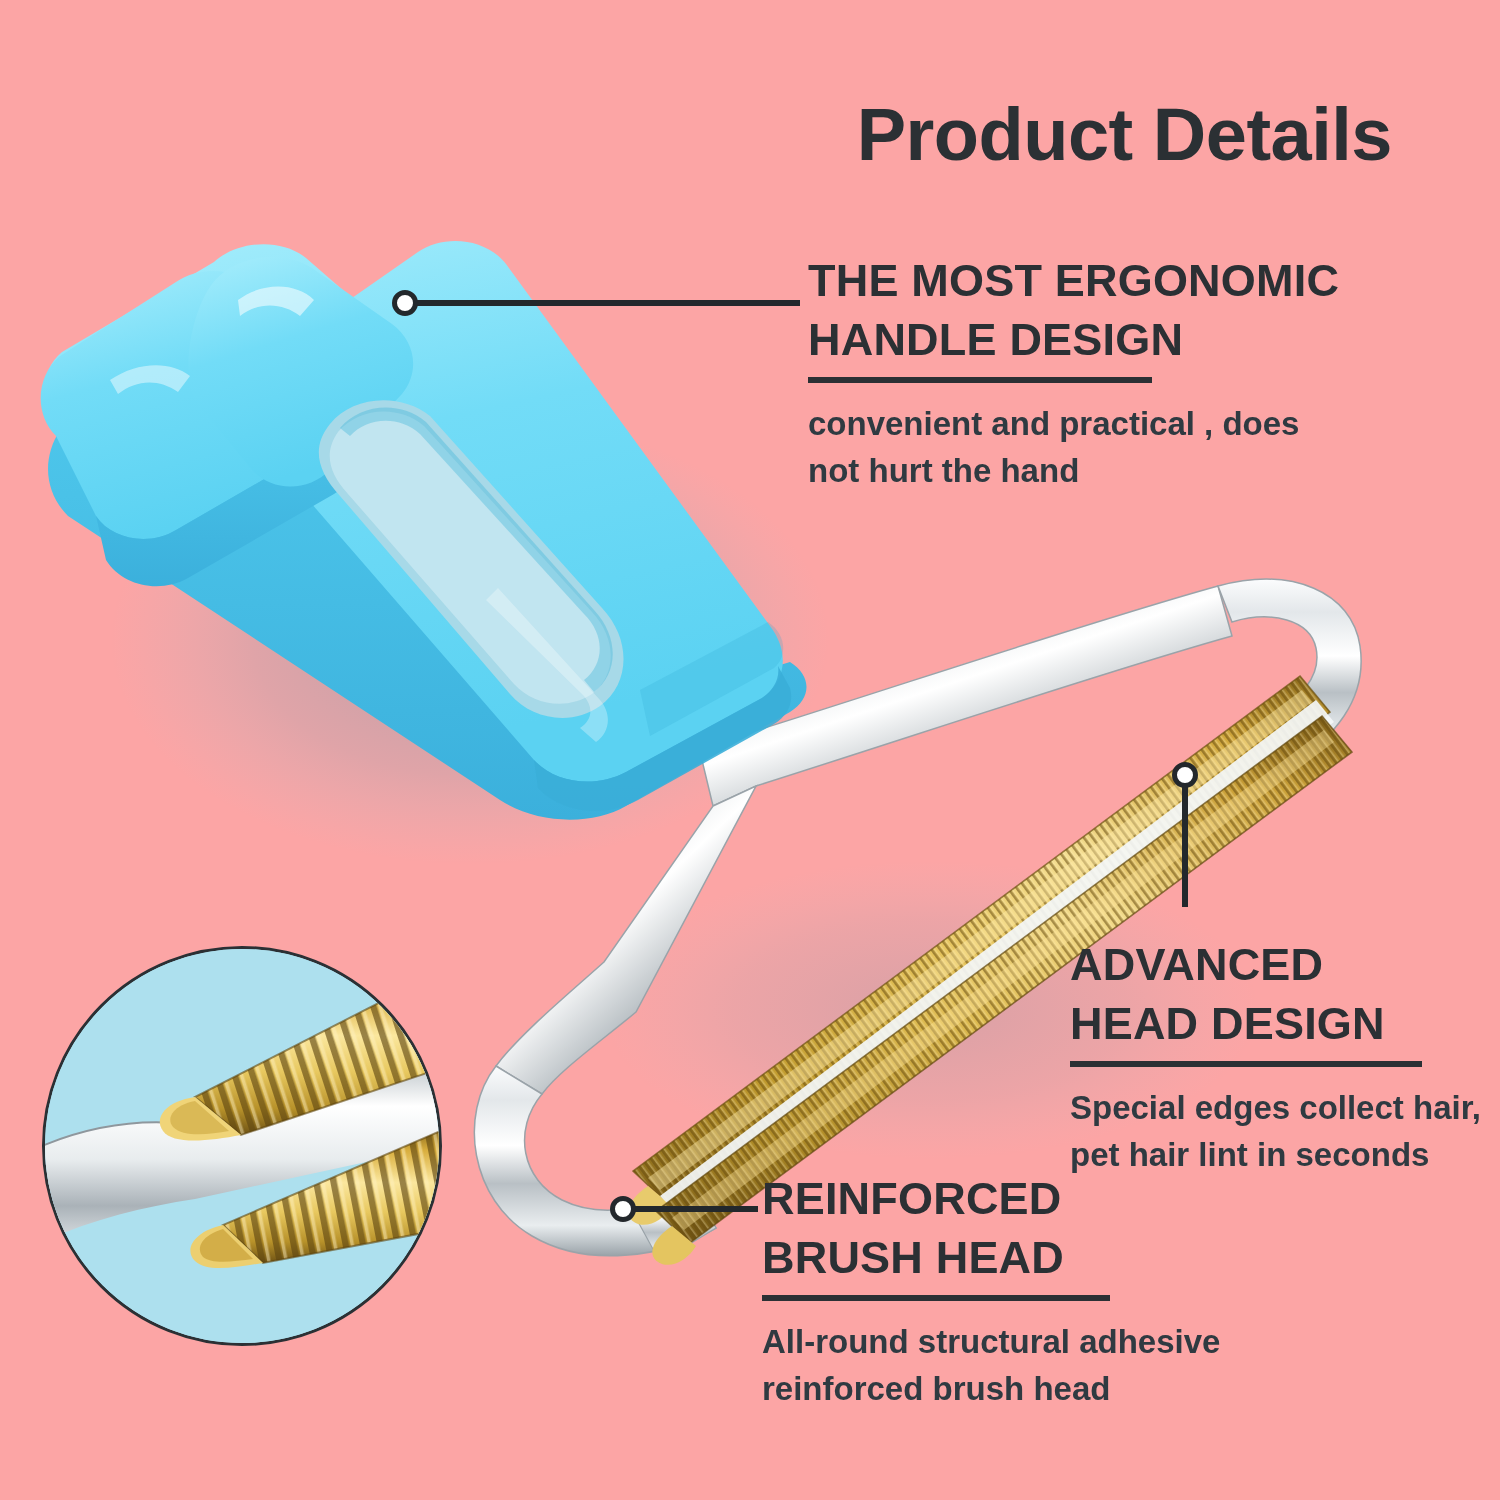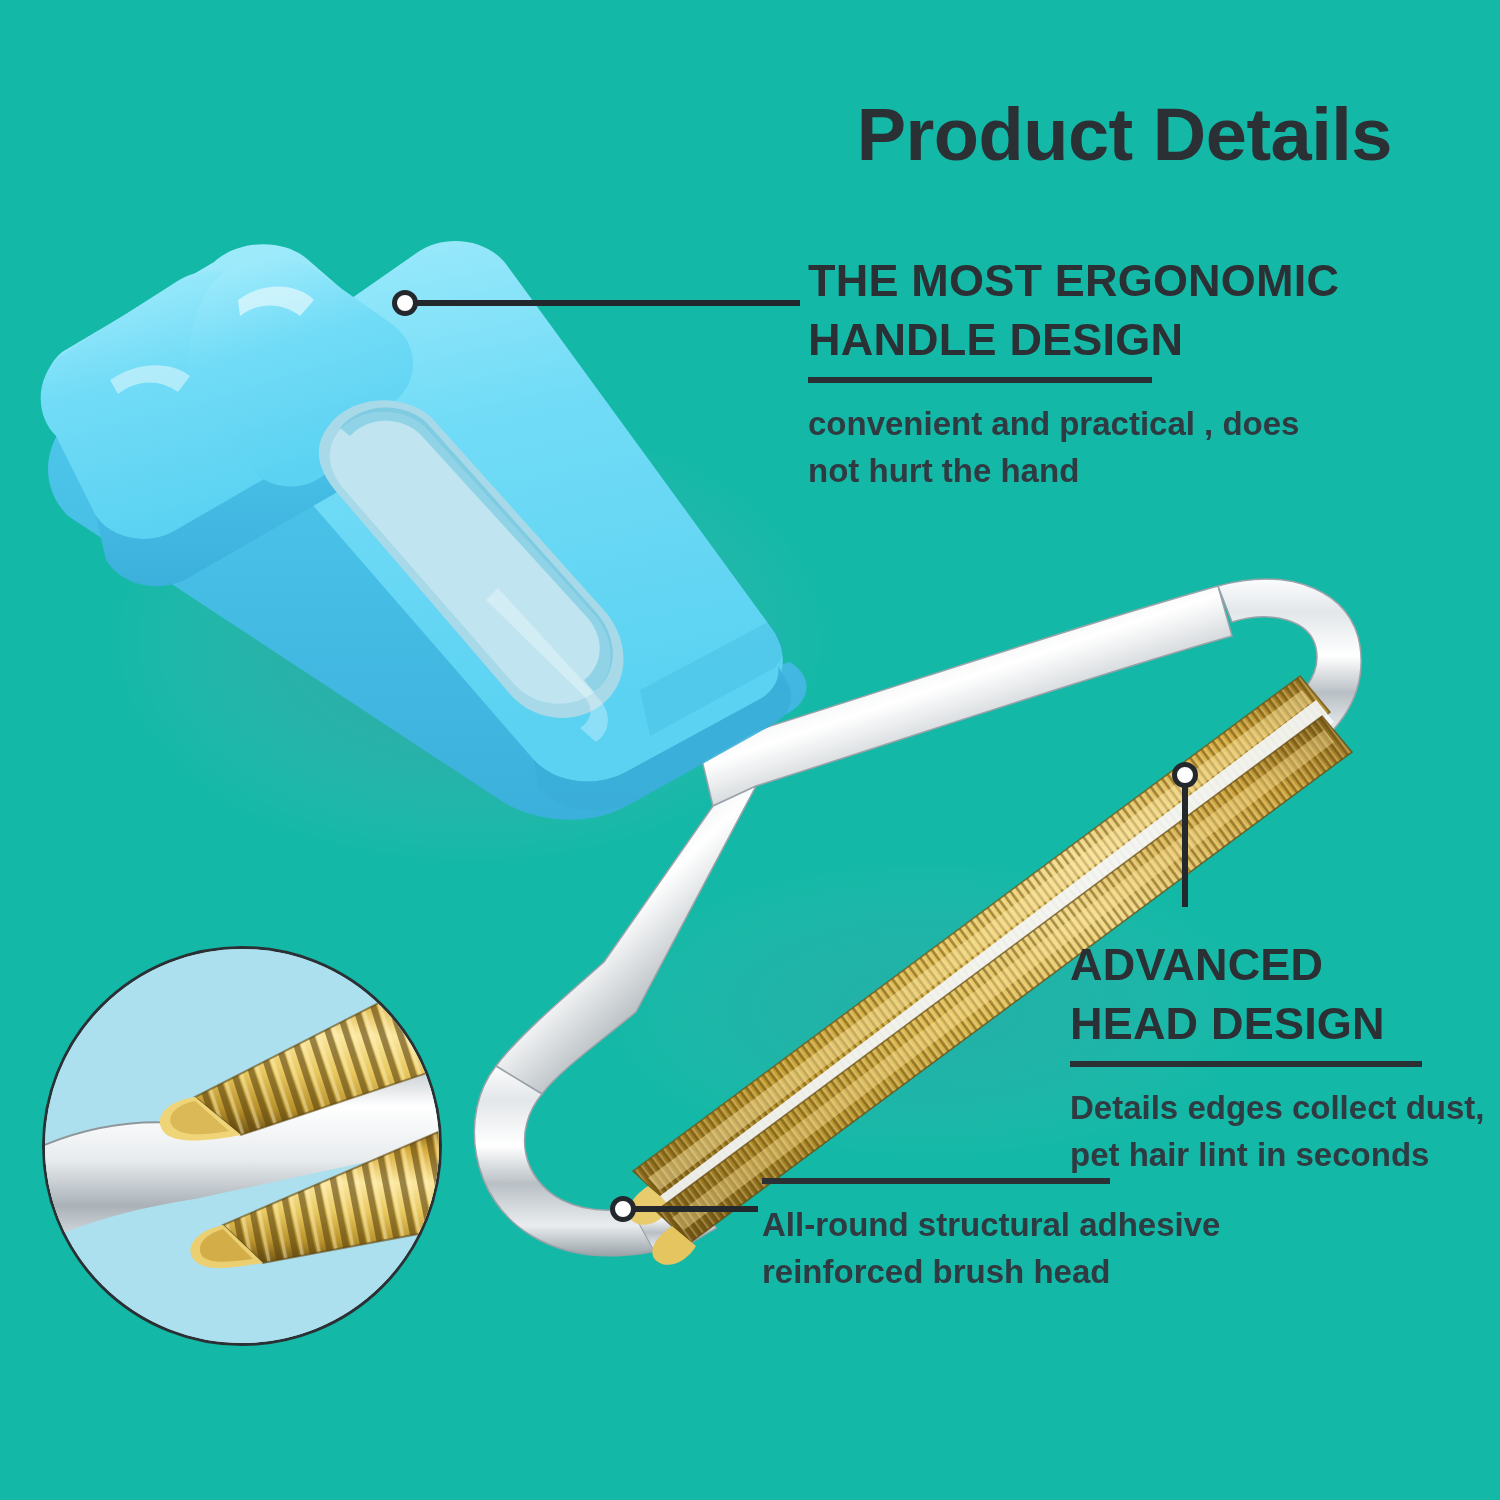--- a/index.html
+++ b/index.html
@@ -5,21 +5,21 @@
   html, body {
     margin: 0;
     padding: 0;
     background: #ffffff;
   }
   #stage {
     position: relative;
     width: 1500px;
     height: 1500px;
     overflow: hidden;
-    background: #14b8a6;
+    background: #fca5a5;
     font-family: "Liberation Sans", sans-serif;
     -webkit-font-smoothing: antialiased;
   }
 
   
   .page-title {
     position: absolute;
     right: 108px;
     top: 92px;
     font-size: 74px;
@@ -405,23 +405,25 @@
 HANDLE DESIGN</div>
     <div class="c-rule"></div>
     <div class="c-body">convenient and practical , does
 not hurt the hand</div>
   </div>
 
   <div class="callout" id="callout-advanced">
     <div class="c-head">ADVANCED
 HEAD DESIGN</div>
     <div class="c-rule"></div>
-    <div class="c-body">Details edges collect dust,
+    <div class="c-body">Special edges collect hair,
 pet hair lint in seconds</div>
   </div>
 
   <div class="callout" id="callout-brush">
+    <div class="c-head">REINFORCED
+BRUSH HEAD</div>
     <div class="c-rule"></div>
     <div class="c-body">All-round structural adhesive
 reinforced brush head</div>
   </div>
 
 </div>
 
 </body></html>

